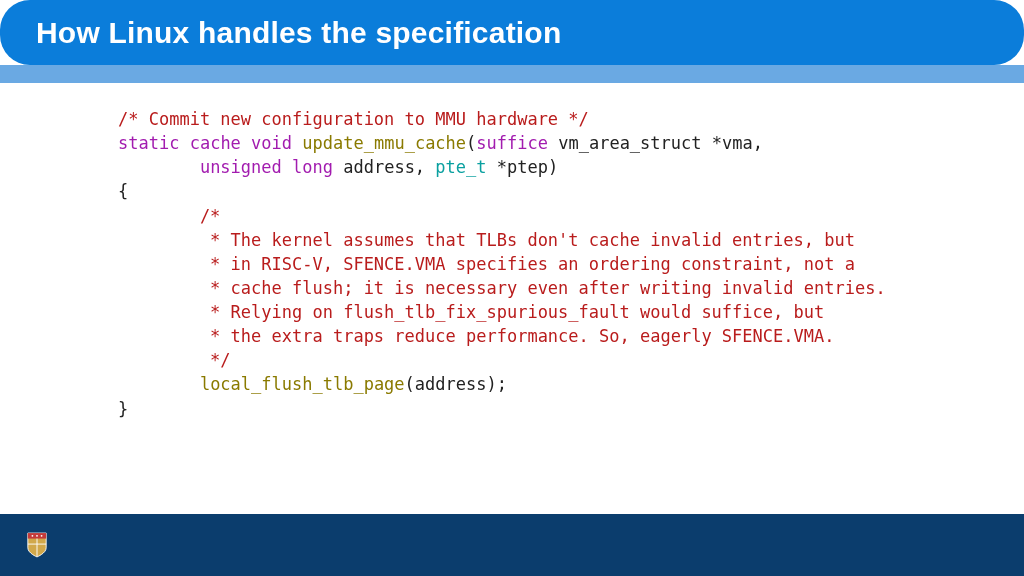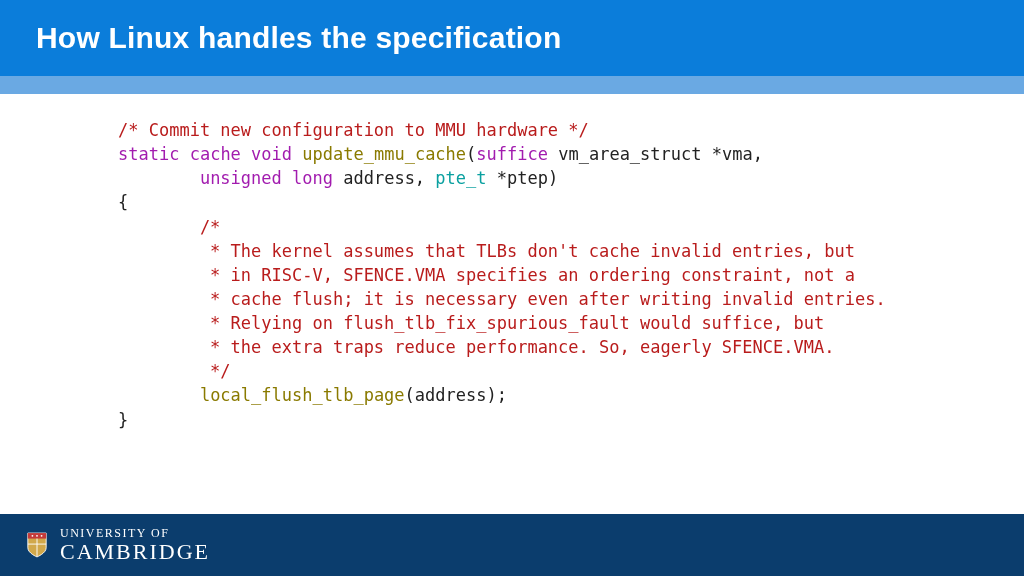--- a/index.html
+++ b/index.html
@@ -1,18 +1,18 @@
 <!DOCTYPE html>
 <html><head>
 <meta charset="utf-8">
 <style>
   * { margin: 0; padding: 0; box-sizing: border-box; }
   html, body { width: 1024px; height: 576px; font-family: Arial, Helvetica, sans-serif; background: #fff; overflow: hidden; }
   .slide { width: 1024px; height: 576px; position: relative; display: flex; flex-direction: column; }
-  .title-bar { background: #0b7dda; height: 76px; display: flex; align-items: center; padding-left: 36px; }
+  .title-bar { background: #0b7dda; height: 65px; display: flex; align-items: center; padding-left: 36px; border-radius: 30px; }
   .title-bar h1 { color: #fff; font-size: 30px; font-weight: 700; letter-spacing: 0.2px; }
   .accent { background: #6aa9e3; height: 18px; }
   .body { flex: 1; position: relative; }
   .code {
     position: absolute;
     left: 118px; top: 24px;
     font-family: "DejaVu Sans Mono", Menlo, Consolas, monospace;
     font-size: 17px;
     line-height: 1.42;
     white-space: pre;
@@ -59,18 +59,14 @@
 
   <div class="footer">
     <svg class="shield" viewBox="0 0 24 30">
       <path d="M2 2 H22 V18 C22 24 12 28 12 28 C12 28 2 24 2 18 Z" fill="#d1a84a" stroke="#fff" stroke-width="1"></path>
       <rect x="2" y="2" width="20" height="6" fill="#c43a3a"></rect>
       <path d="M12 8 V28 M2 14 H22" stroke="#fff" stroke-width="1"></path>
       <circle cx="7" cy="5" r="1" fill="#fff"></circle>
         <circle cx="12" cy="5" r="1" fill="#fff"></circle>
         <circle cx="17" cy="5" r="1" fill="#fff"></circle>
     </svg>
-    <div class="uni-text">
-      <span class="uni-top">UNIVERSITY OF</span>
-      <span class="uni-bot">CAMBRIDGE</span>
-    </div>
   </div>
 </div>
 
 </body></html>

